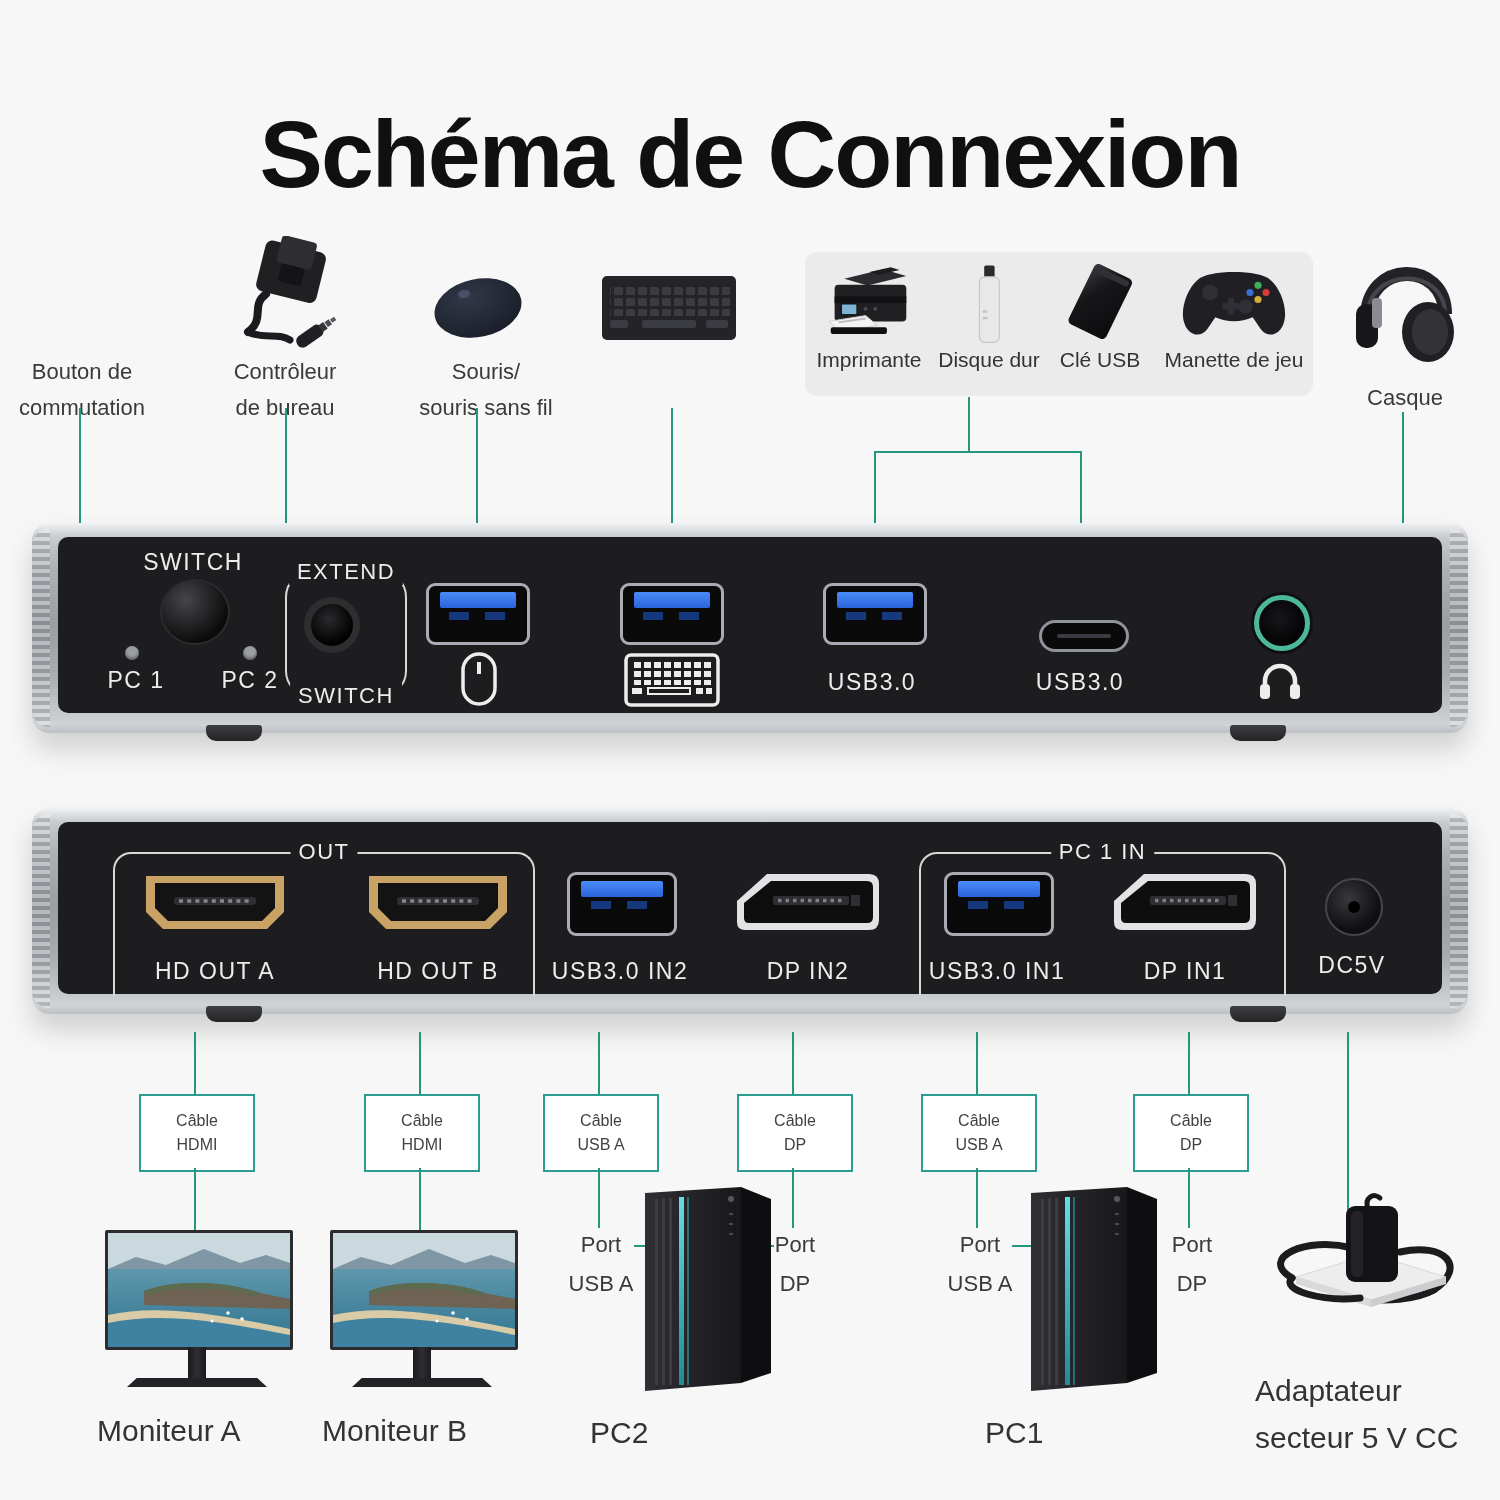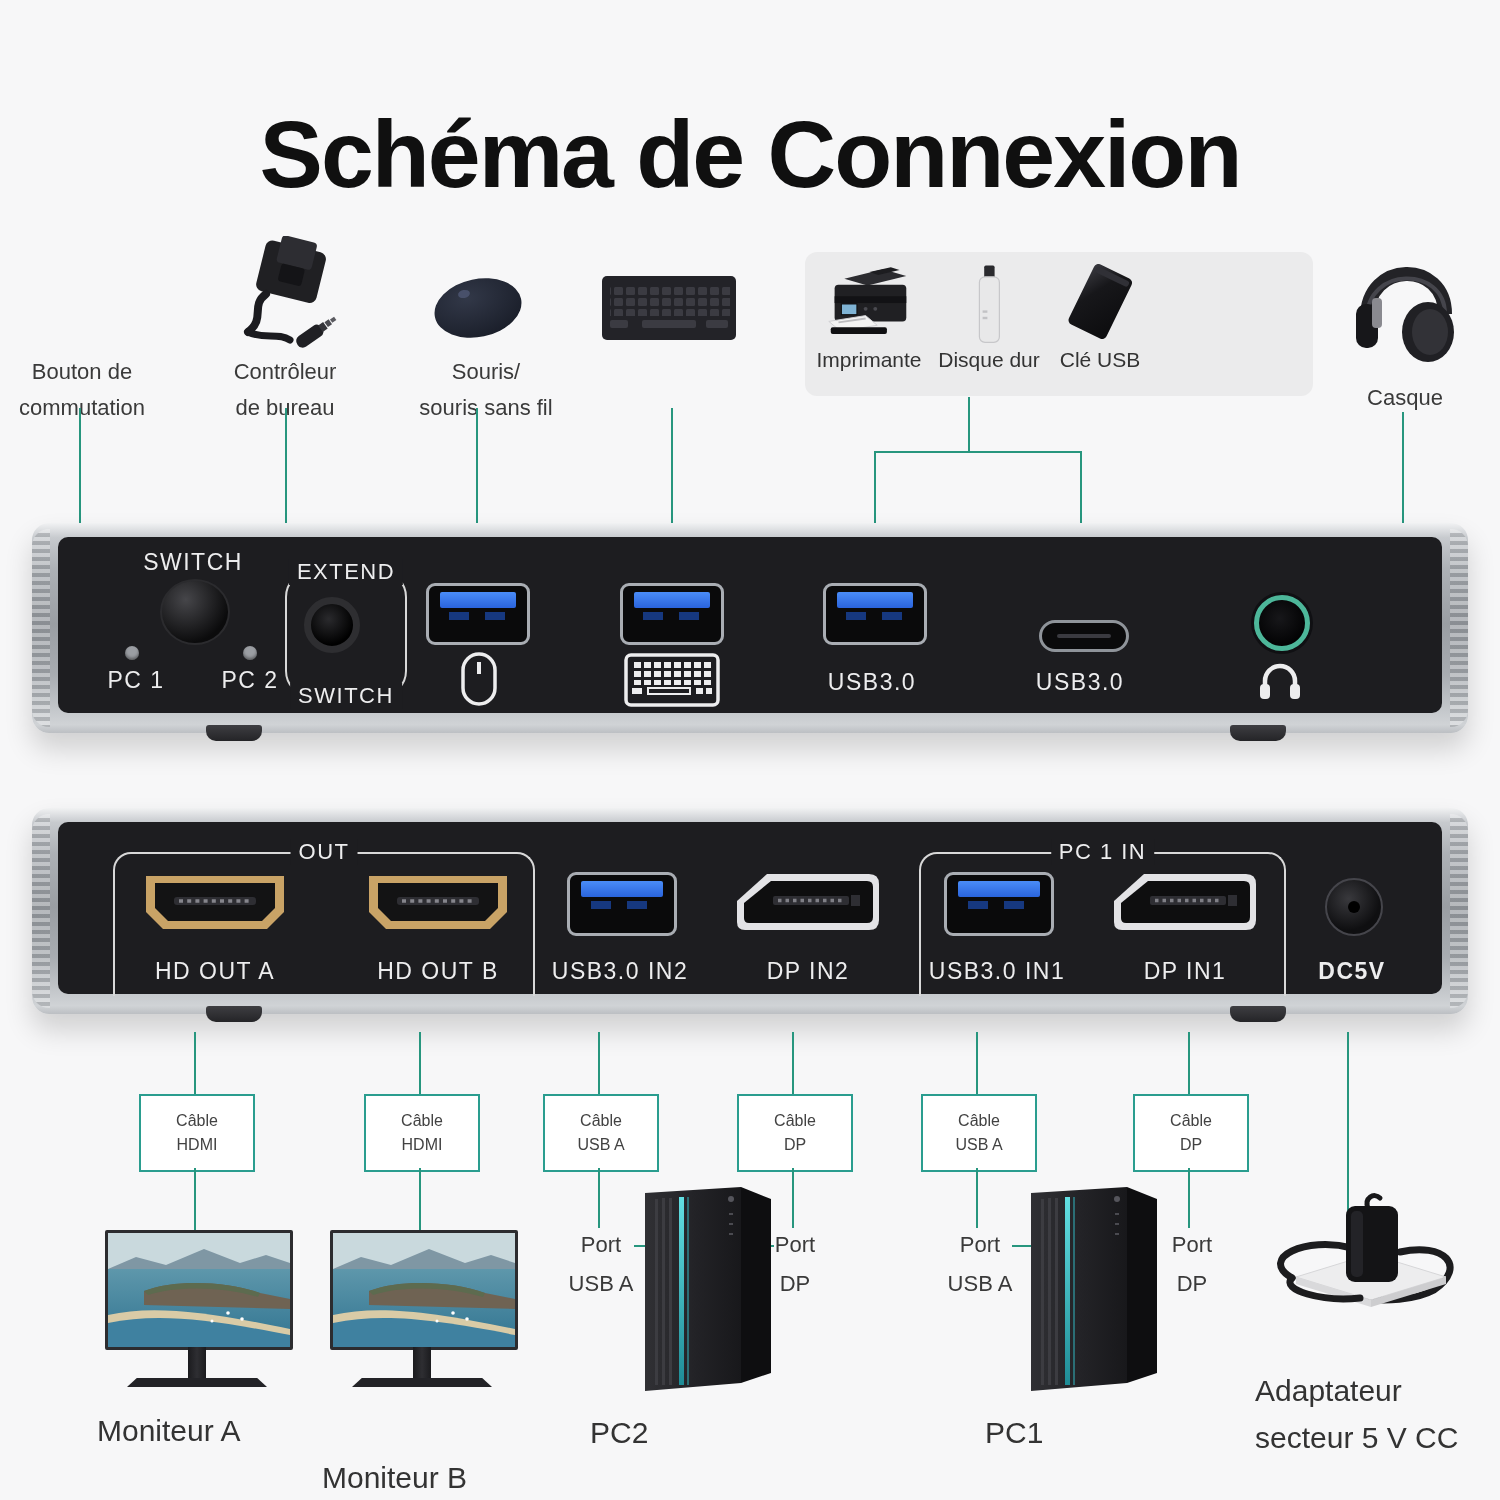--- a/index.html
+++ b/index.html
@@ -144,20 +144,33 @@
               <stop offset="1" stop-color="#0c0c0e"></stop>
             </linearGradient>
           </defs>
         <g transform="rotate(26 55 57)">
           <rect x="24" y="6" width="60" height="96" rx="7" fill="url(#slab1)"></rect>
           <rect x="28" y="10" width="52" height="9" rx="4" fill="#303036"></rect>
         </g>
       </svg>
       <div class="grplabel">Clé USB</div>
     </div>
+    <div style="width:158px;text-align:center;">
+      <svg width="126" height="80" viewBox="0 0 130 90">
+        <path d="M24,18 C36,6 94,6 106,18 C118,28 126,52 121,66 C117,80 103,84 95,73 L86,60 C72,66 58,66 44,60 L35,73 C27,84 13,80 9,66 C4,52 12,28 24,18 Z" fill="#202024"></path>
+        <circle cx="38" cy="32" r="9" fill="#2f2f35"></circle>
+          <circle cx="78" cy="48" r="8" fill="#2f2f35"></circle>
+        <path d="M52,44 h6 v-6 h7 v6 h6 v7 h-6 v6 h-7 v-6 h-6 z" fill="#2f2f35"></path>
+        <circle cx="92" cy="24" r="4" fill="#3fae5a"></circle>
+          <circle cx="101" cy="32" r="4" fill="#d43b3b"></circle>
+        <circle cx="83" cy="32" r="4" fill="#3b6fd4"></circle>
+          <circle cx="92" cy="40" r="4" fill="#d4b13b"></circle>
+      </svg>
+      <div class="grplabel">Manette de jeu</div>
+    </div>
   </div>
 
   <svg class="abs" style="left:1352px;top:240px;" width="106" height="126" viewBox="0 0 106 126">
     <path d="M15,78 C15,20 93,20 93,74" stroke="#232327" stroke-width="14" fill="none"></path>
     <path d="M15,78 C15,26 93,26 93,74" stroke="#45454c" stroke-width="4" fill="none"></path>
     <rect x="4" y="64" width="22" height="44" rx="10" fill="#17171a"></rect>
     <rect x="20" y="58" width="10" height="30" rx="4" fill="#8a8a90"></rect>
     <ellipse cx="76" cy="92" rx="26" ry="30" fill="#202024"></ellipse>
     <ellipse cx="78" cy="92" rx="18" ry="23" fill="#323237"></ellipse>
   </svg>
@@ -287,21 +300,21 @@
     </svg>
 
     <div class="pcomp dcjack" style="left:1293px;top:70px;width:54px;height:54px;"></div>
 
     <div class="ptext" style="left:103px;top:150px;width:160px;">HD OUT A</div>
     <div class="ptext" style="left:326px;top:150px;width:160px;">HD OUT B</div>
     <div class="ptext" style="left:508px;top:150px;width:160px;">USB3.0 IN2</div>
     <div class="ptext" style="left:696px;top:150px;width:160px;">DP IN2</div>
     <div class="ptext" style="left:885px;top:150px;width:160px;">USB3.0 IN1</div>
     <div class="ptext" style="left:1073px;top:150px;width:160px;">DP IN1</div>
-    <div class="ptext" style="left:1240px;top:150px;width:160px;font-weight:bold;">DC5V</div>
+    <div class="ptext" style="left:1240px;top:144px;width:160px;">DC5V</div>
   </div>
 
   <div class="abs vline" style="left:194px;top:1032px;height:62px;"></div>
   <div class="abs vline" style="left:419px;top:1032px;height:62px;"></div>
   <div class="abs vline" style="left:598px;top:1032px;height:62px;"></div>
   <div class="abs vline" style="left:792px;top:1032px;height:62px;"></div>
   <div class="abs vline" style="left:976px;top:1032px;height:62px;"></div>
   <div class="abs vline" style="left:1188px;top:1032px;height:62px;"></div>
   <div class="abs vline" style="left:1347px;top:1032px;height:208px;"></div>
 
@@ -441,19 +454,19 @@
   <div class="abs portlabel" style="left:541px;top:1226px;width:120px;">Port
 USB A</div>
   <div class="abs portlabel" style="left:735px;top:1226px;width:120px;">Port
 DP</div>
   <div class="abs portlabel" style="left:920px;top:1226px;width:120px;">Port
 USB A</div>
   <div class="abs portlabel" style="left:1132px;top:1226px;width:120px;">Port
 DP</div>
 
   <div class="abs devlabel" style="left:97px;top:1408px;width:200px;">Moniteur A</div>
-  <div class="abs devlabel" style="left:322px;top:1408px;width:200px;margin-top:47px;">Moniteur B</div>
+  <div class="abs devlabel" style="left:322px;top:1408px;width:200px;">Moniteur B</div>
   <div class="abs devlabel" style="left:590px;top:1410px;width:200px;">PC2</div>
   <div class="abs devlabel" style="left:985px;top:1410px;width:200px;">PC1</div>
   <div class="abs devlabel" style="left:1255px;top:1368px;width:205px;">Adaptateur
 secteur 5 V CC</div>
 
 </div>
 
 </body></html>

